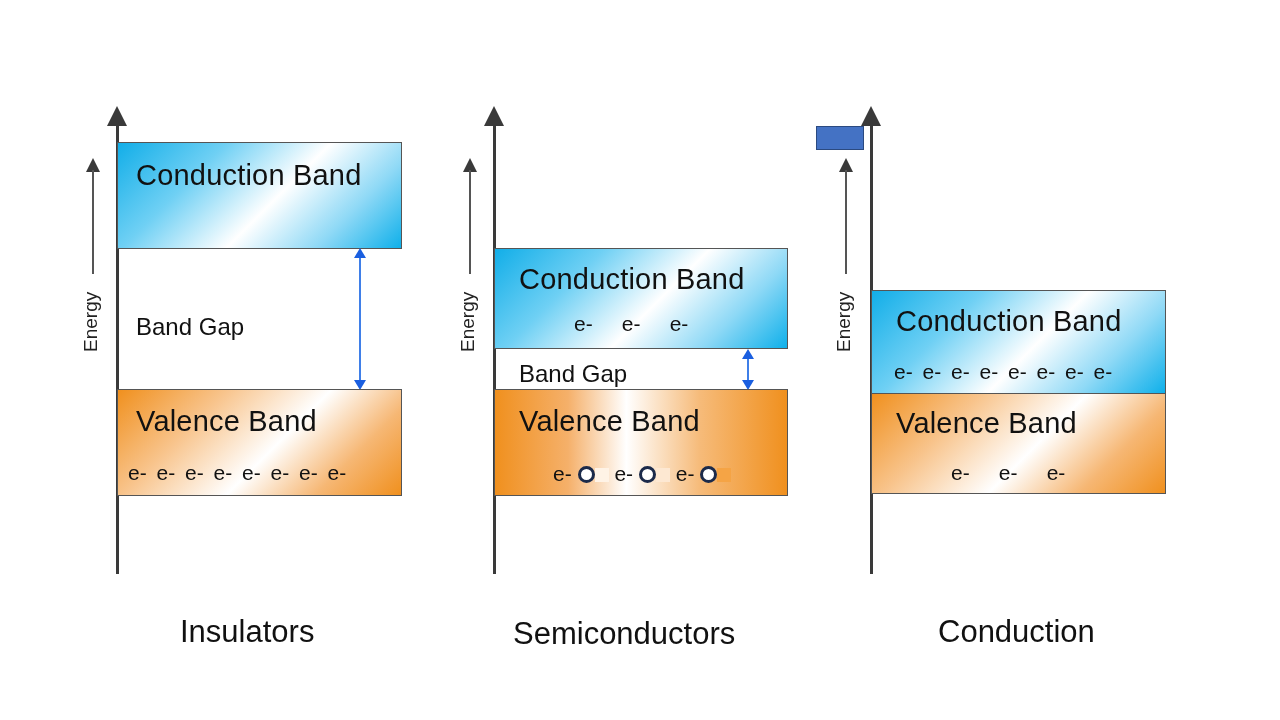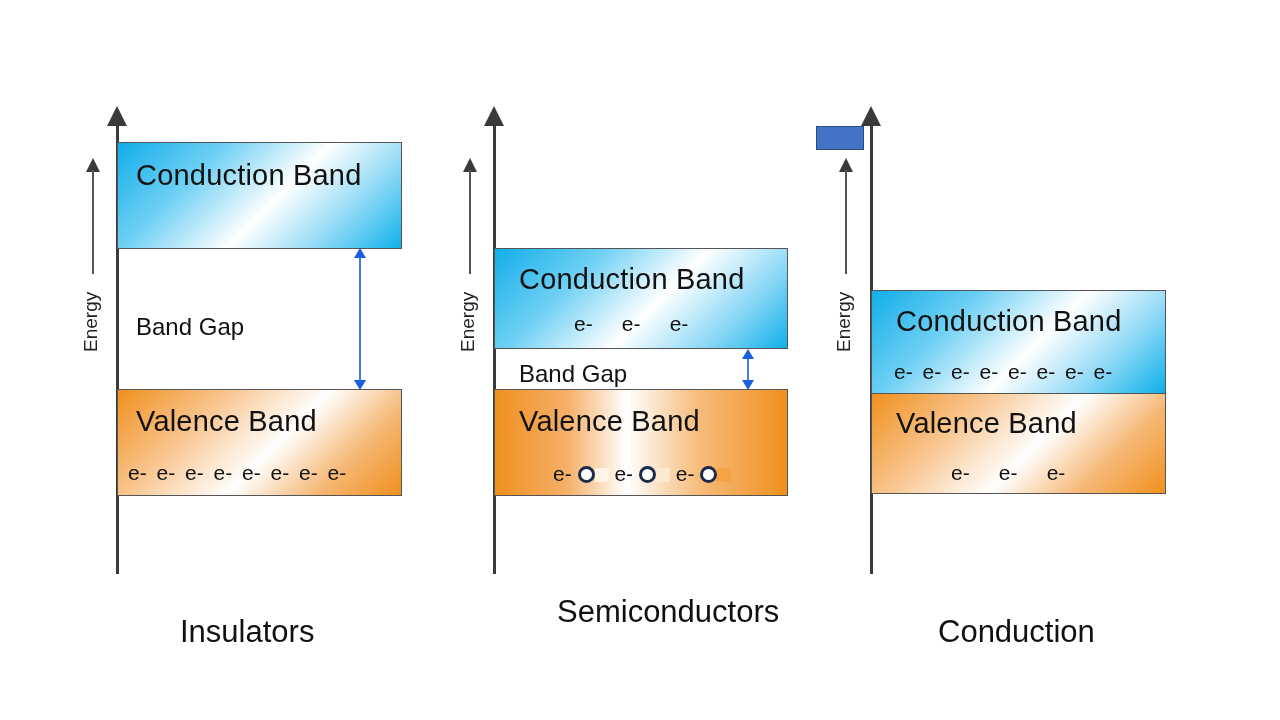--- a/index.html
+++ b/index.html
@@ -84,21 +84,21 @@
     <div class="electrons" style="left:58px; top:72px; word-spacing:0;">
       <span>e-</span>
       <span class="hole"></span><span class="patch" style="background:#fff3e6;"></span>
       <span>e-</span>
       <span class="hole"></span><span class="patch" style="background:#fde8d2;"></span>
       <span>e-</span>
       <span class="hole"></span><span class="patch" style="background:#f5a445;"></span>
     </div>
   </div>
 
-  <div class="caption" style="left:513px; top:594px;margin-left:44px;">Semiconductors</div>
+  <div class="caption" style="left:513px; top:616px;">Semiconductors</div>
 </div>
 
 <div>
   <div class="blue-rect" style="left:816px; top:126px; width:48px; height:24px;"></div>
 
   <div class="ehead" style="left:839px; top:158px;"></div>
   <div class="eline" style="left:845px; top:170px; height:104px;"></div>
   <div class="energy" style="left:833px; top:352px;">Energy</div>
 
   <div class="axis-head" style="left:861px; top:106px;"></div>

